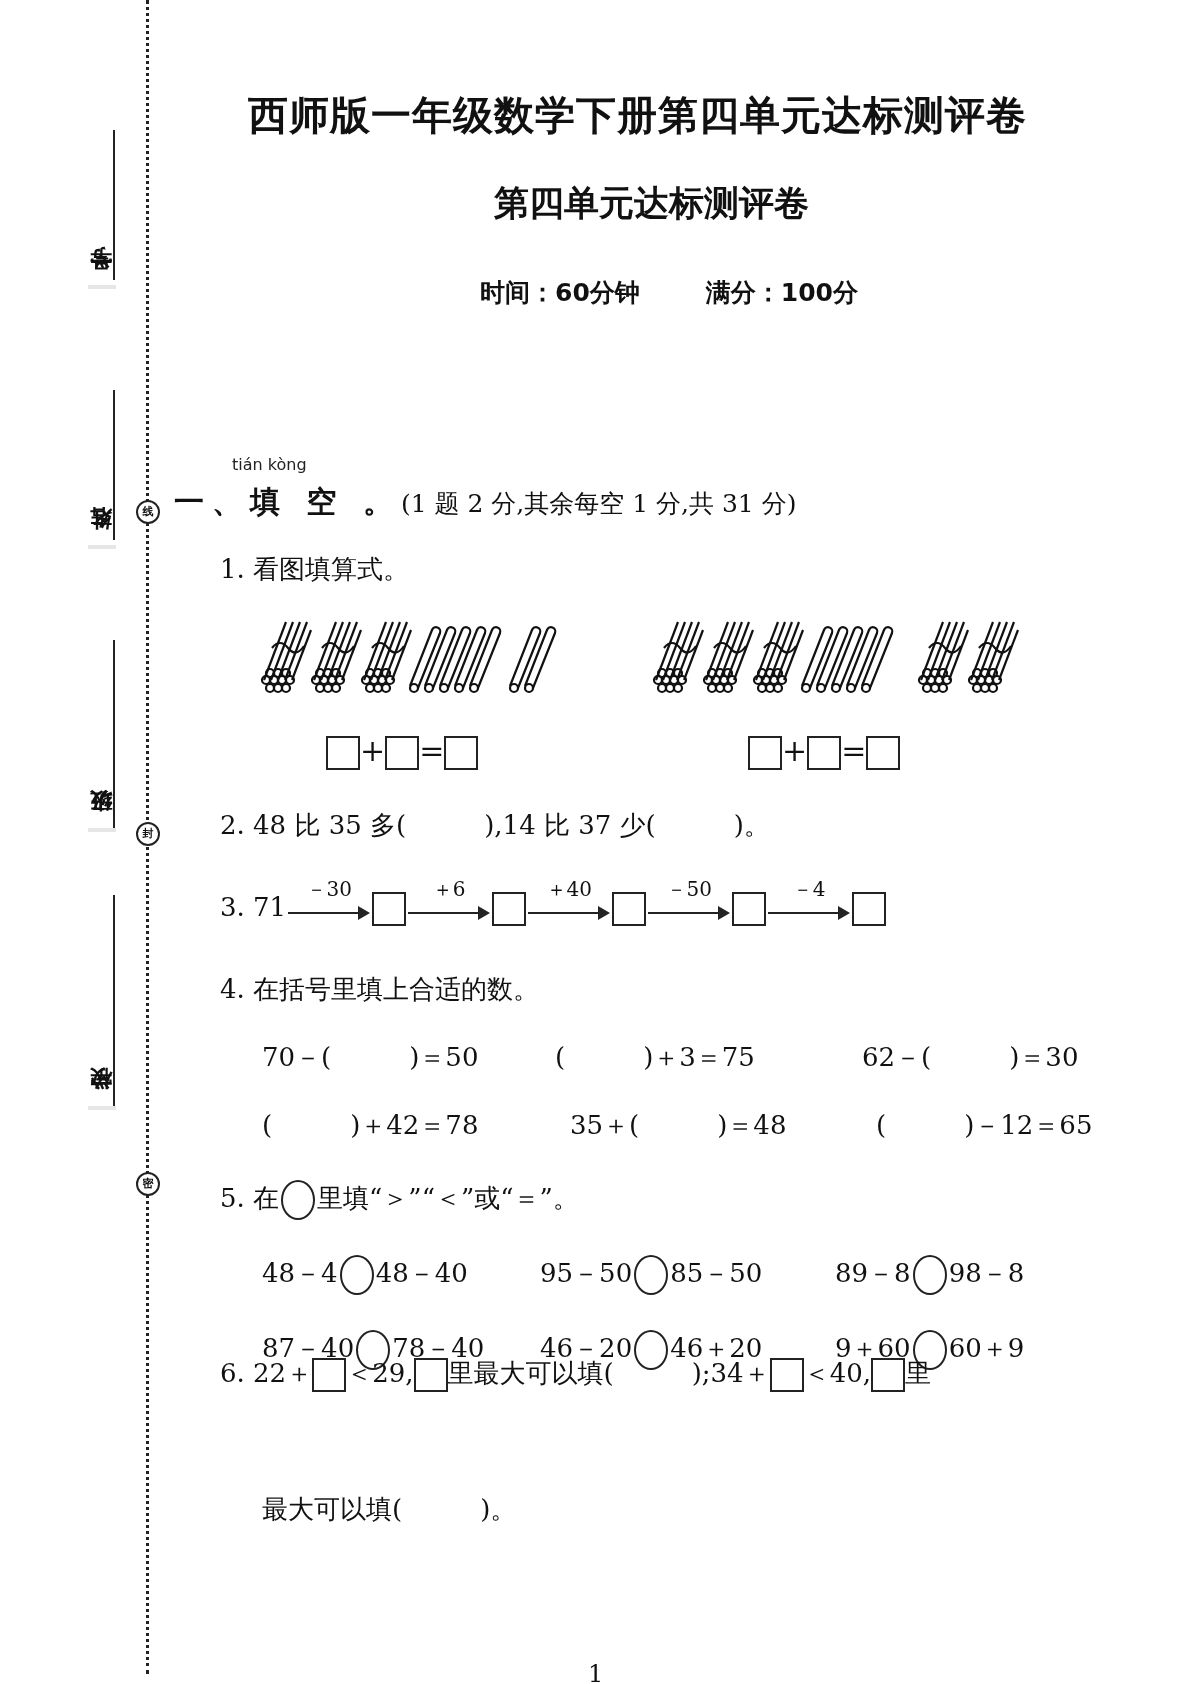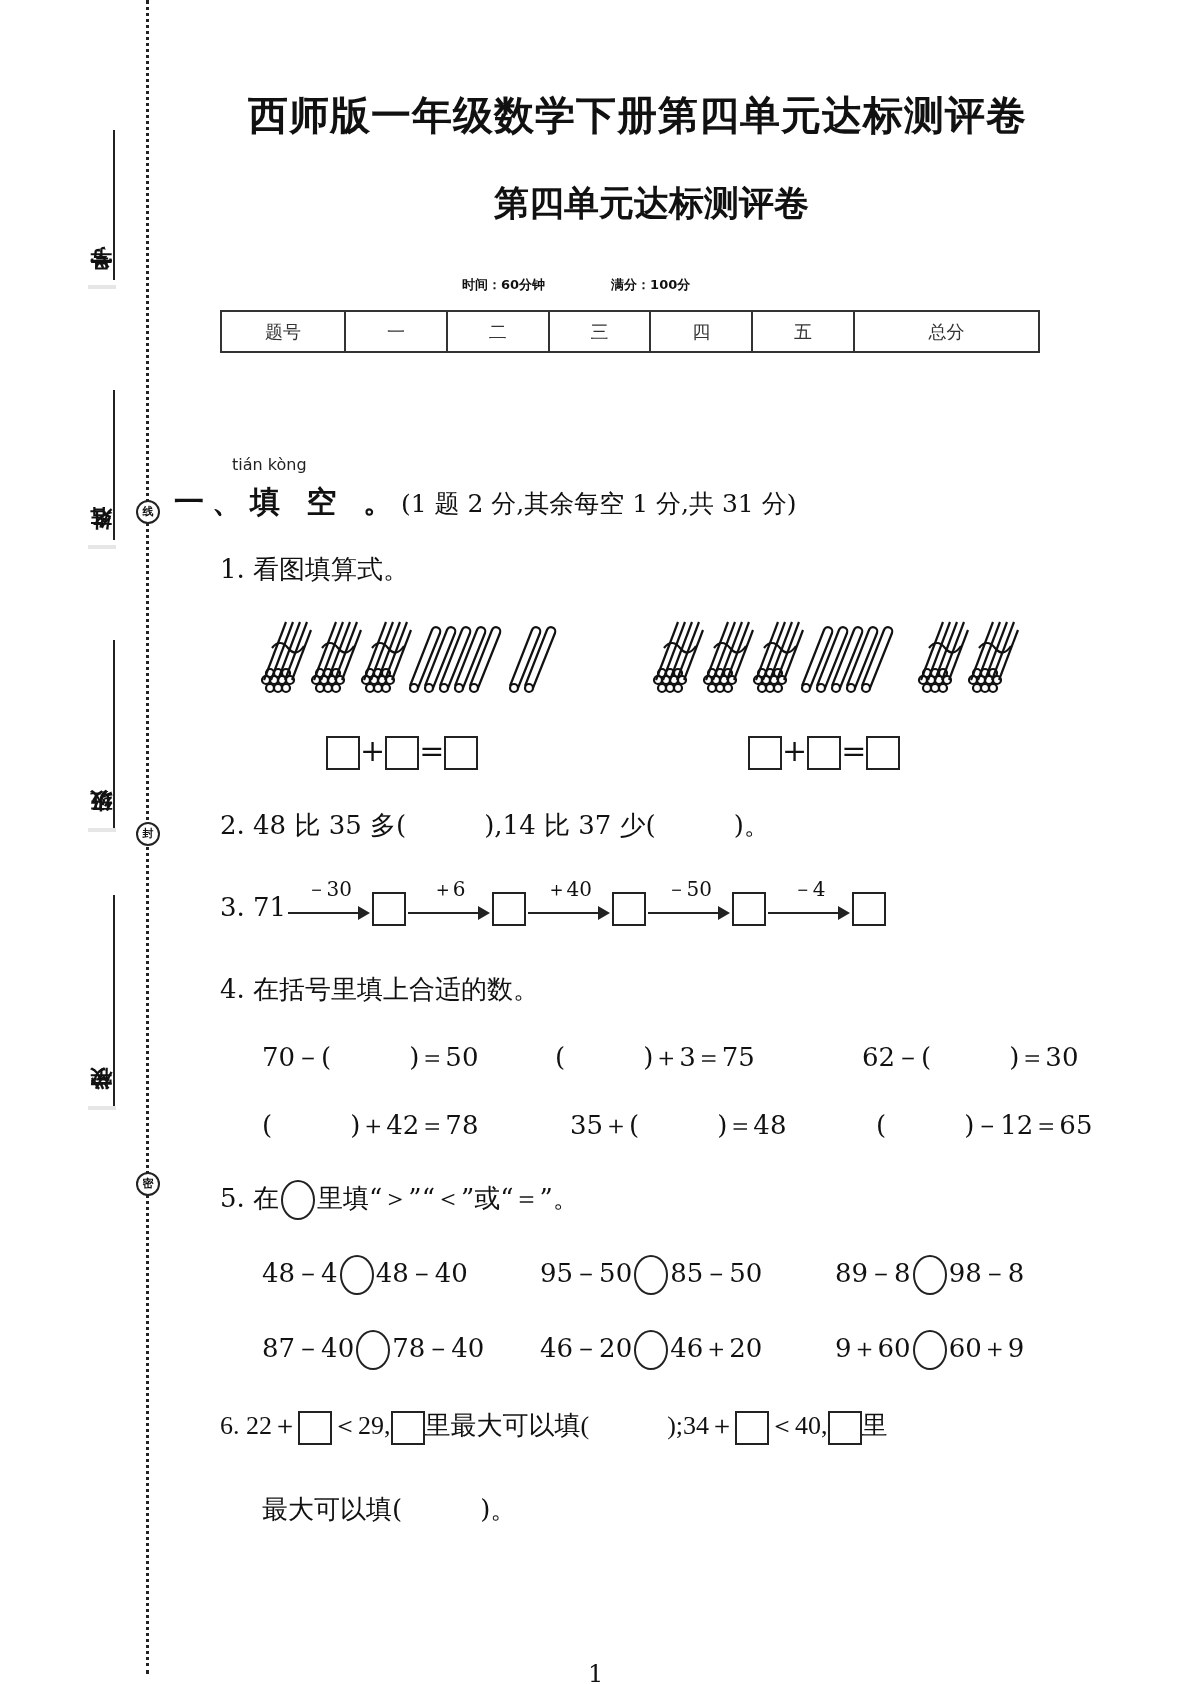--- a/index.html
+++ b/index.html
@@ -9,21 +9,21 @@
   
   .dotline { position:absolute; left:146px; top:0; width:0; height:1674px; border-left:3px dotted #222; }
   .seal { position:absolute; left:136px; width:20px; height:20px; border:2px solid #222; border-radius:50%; background:#fff; font-size:11px; line-height:20px; text-align:center; font-family:"DejaVu Sans",sans-serif; font-weight:bold; }
   .vlabel { position:absolute; left:88px; width:28px; font-family:"DejaVu Sans",sans-serif; font-weight:bold; font-size:22px; line-height:26px; background:#e6e6e6; text-align:center; writing-mode:vertical-rl; transform:rotate(180deg); padding:2px 0; }
   .vline { position:absolute; left:113px; width:0; border-left:2px solid #222; }
 
   
   .title { left:0; width:1191px; text-align:center; font-family:"DejaVu Sans",sans-serif; font-weight:bold;margin-left:12px; }
   .title1 { top:88px; font-size:40px; letter-spacing:1px; padding-left:60px; box-sizing:border-box; }
   .title2 { top:180px; font-size:35px; padding-left:88px; box-sizing:border-box; }
-  .meta { top:276px; left:462px; font-family:"DejaVu Sans",sans-serif; font-weight:bold; font-size:13px; }
+  .meta { top:276px; left:480px; font-family:"DejaVu Sans",sans-serif; font-weight:bold; font-size:25px; }
   .meta span { margin-right:66px; }
 
   table.score { position:absolute; left:220px; top:310px; width:820px; border-collapse:collapse; font-family:"DejaVu Sans",sans-serif; font-size:18px; color:#333; }
   table.score td { border:2px solid #333; height:37px; text-align:center; }
 
   .pinyin { left:232px; top:455px; font-family:"DejaVu Sans",sans-serif; font-size:16px; color:#222; }
   .section { left:174px; top:482px; font-size:28px; }
   .section .h { font-family:"DejaVu Sans",sans-serif; font-weight:bold; font-size:30px; letter-spacing:8px; }
   .section .note { font-size:25px; }
 
@@ -60,29 +60,20 @@
 <div class="seal" style="top:1172px;">密</div>
 
 <div class="abs title title1">西师版一年级数学下册第四单元达标测评卷</div>
 <div class="abs title title2">第四单元达标测评卷</div>
 <div class="abs meta">
   <span>时间：60分钟</span><span>满分：100分</span>
 </div>
 
 <table class="score">
   <tbody>
-      <tr>
-    <td style="width:120px">题号</td>
-    <td>一</td>
-    <td>二</td>
-    <td>三</td>
-    <td>四</td>
-    <td>五</td>
-    <td>总分</td>
-  </tr>
 </tbody>
   </table>
 
 <div class="abs pinyin">tián kòng</div>
 <div class="abs section">
   <span class="h">一、填 空 。</span><span class="note">(1 题 2 分,其余每空 1 分,共 31 分)</span>
 </div>
 
 <div class="abs q" style="left:220px;top:552px;">1. 看图填算式。</div>
 
@@ -164,18 +155,18 @@
 <div class="abs q" style="left:220px;top:1180px;">
   <span>5. 在</span><span class="circ"></span><span>里填“＞”“＜”或“＝”。</span>
 </div>
 <div class="abs q" style="left:262px;top:1255px;"><span>48－4</span><span class="circ"></span><span>48－40</span></div>
 <div class="abs q" style="left:540px;top:1255px;"><span>95－50</span><span class="circ"></span><span>85－50</span></div>
 <div class="abs q" style="left:835px;top:1255px;"><span>89－8</span><span class="circ"></span><span>98－8</span></div>
 <div class="abs q" style="left:262px;top:1330px;"><span>87－40</span><span class="circ"></span><span>78－40</span></div>
 <div class="abs q" style="left:540px;top:1330px;"><span>46－20</span><span class="circ"></span><span>46＋20</span></div>
 <div class="abs q" style="left:835px;top:1330px;"><span>9＋60</span><span class="circ"></span><span>60＋9</span></div>
 
-<div class="abs q" style="left:220px;top:1408px;font-family:Liberation Serif, serif;">
+<div class="abs q" style="left:220px;top:1356px;">
   <span>6. 22＋</span><span class="box"></span><span>＜29,</span><span class="box"></span><span>里最大可以填(　　　);34＋</span><span class="box"></span><span>＜40,</span><span class="box"></span><span>里</span>
 </div>
 <div class="abs q" style="left:262px;top:1492px;">最大可以填(　　　)。</div>
 
 <div class="abs pageno">1</div>
 
 </body></html>

